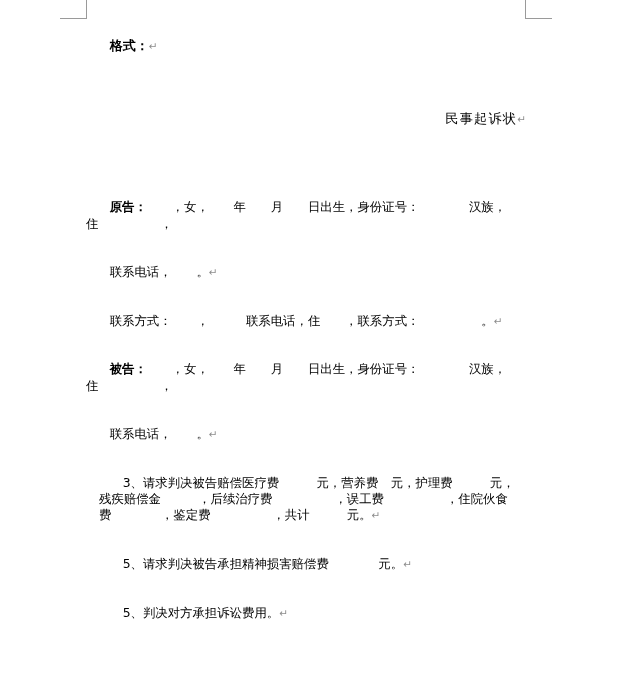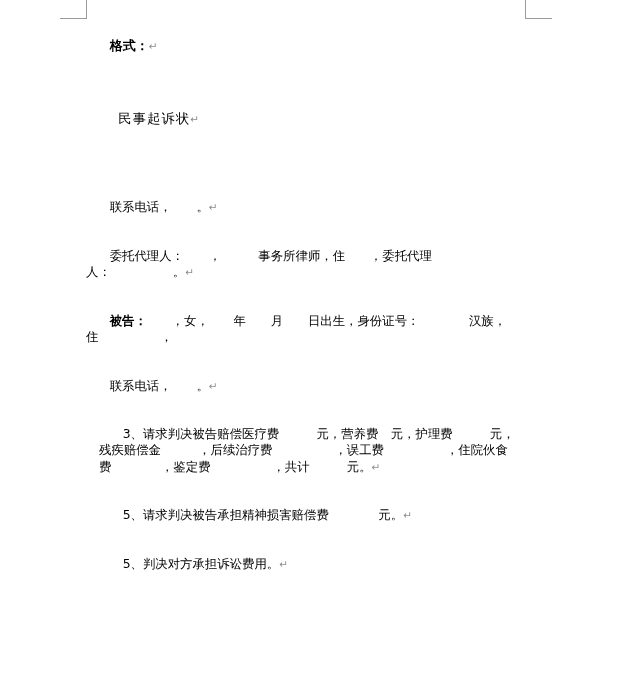--- a/index.html
+++ b/index.html
@@ -69,21 +69,21 @@
 
   .heading-label {
     font-weight: bold;
     font-size: 13px;
   }
 
   .blk-format {
     margin: 0 0 24px 0;
   }
   .blk-title {
-    text-align: left;
+    text-align: right;
     margin: 0 0 40px 0;
     font-size: 13.2px;
     letter-spacing: 1.2px;
   }
   .blk-title .pilcrow { letter-spacing: 0; }
 
   .para {
     margin: 0;
   }
   .indent-1 { padding-left: 13px; }
@@ -100,25 +100,28 @@
 
     <div class="line blk-format">
       <span class="heading-label">格式：</span><span class="pilcrow">↵</span>
     </div>
 
     <div class="line blk-title">
       <span>民事起诉状</span><span class="pilcrow">↵</span>
     </div>
 
     <div class="line para">
+      <span class="bold">原告：</span><span>　　，女，　　年　　月　　日出生，身份证号：　　　　汉族，住　　　　　，</span>
+    </div>
+    <div class="line para">
       <span>联系电话，　　。</span><span class="pilcrow">↵</span>
     </div>
 
     <div class="line para">
-      <span>委托代理人：</span><span>　　，　　　事务所律师，住　　，委托代理人：　　　　　。</span><span class="pilcrow">↵</span>
+      <span>联系方式：</span><span>　　，　　　联系电话，住　　，联系方式：　　　　　。</span><span class="pilcrow">↵</span>
     </div>
 
     <div class="line para">
       <span class="bold">被告：</span><span>　　，女，　　年　　月　　日出生，身份证号：　　　　汉族，住　　　　　，</span>
     </div>
     <div class="line para">
       <span>联系电话，　　。</span><span class="pilcrow">↵</span>
     </div>
 
     <div class="line para indent-1">

